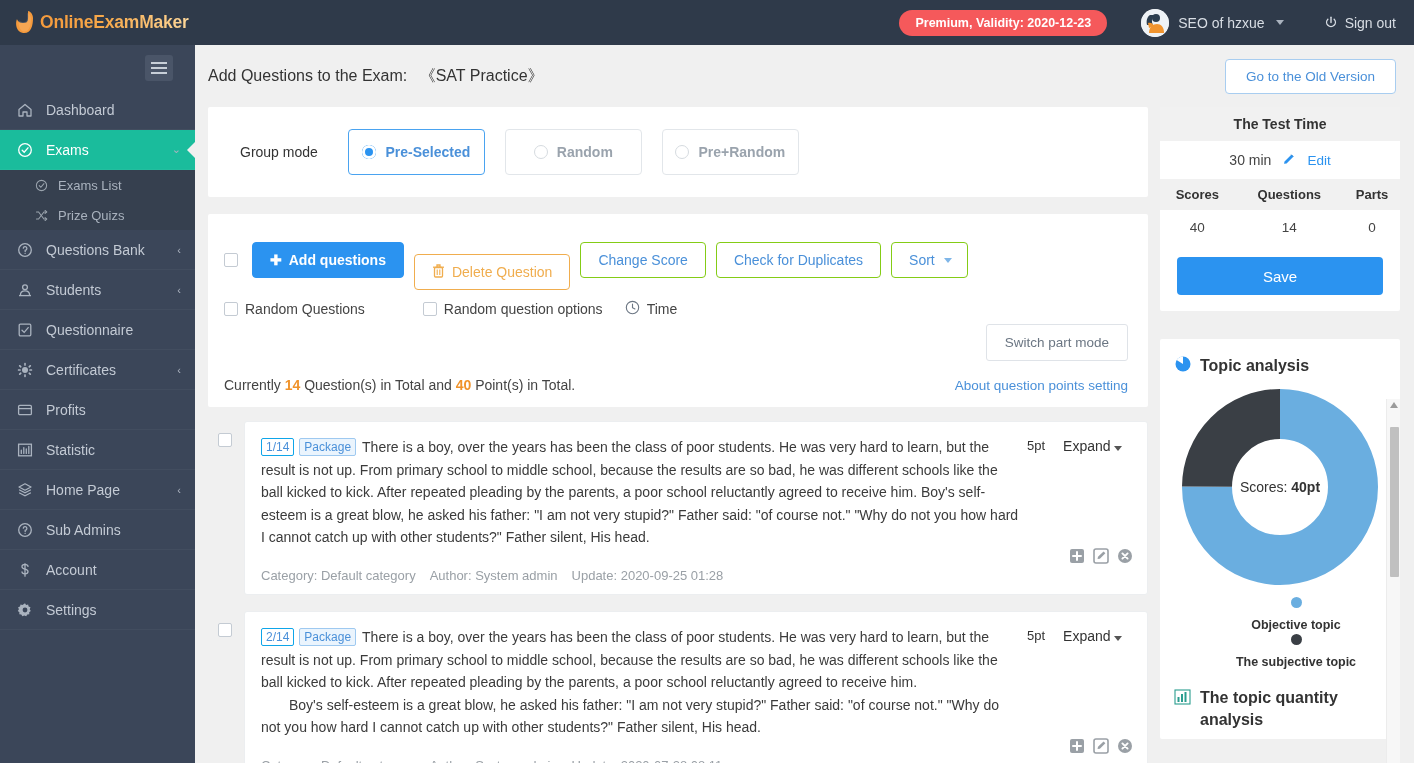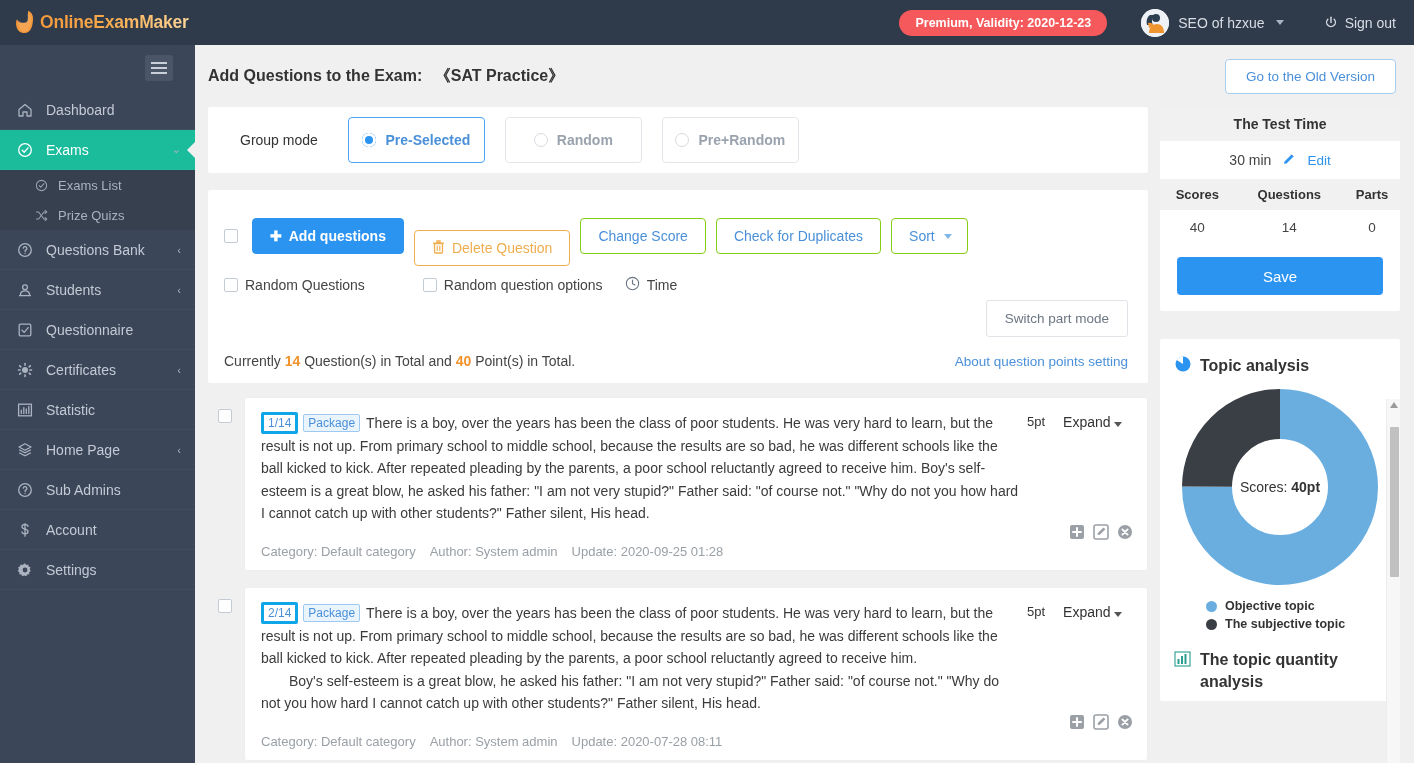--- a/index.html
+++ b/index.html
@@ -106,33 +106,33 @@
 
   
   .content {
     position: absolute; top: 45px; left: 195px; width: 1219px; height: 718px;
     background: #f0f0f0; overflow: hidden;
   }
   .page-head {
     height: 62px; display: flex; align-items: center;
     padding: 0 14px 0 13px;
   }
-  .page-title { font-size: 16px; color: #333; font-weight: bold; }
+  .page-title { font-size: 16px; color: #333; }
   .page-title .exam-name { margin-left: 8px; }
   .old-version-btn {
     margin-left: auto; margin-right: 4px;
     border: 1px solid #a8cdf0; color: #4a90d9; background: #fff;
     border-radius: 4px; font-size: 13.5px; padding: 9px 20px; cursor: pointer;
   }
 
   .main-col { position: absolute; left: 13px; top: 62px; width: 940px; }
   .card { background: #fff; border-radius: 2px; }
 
   .group-mode-card {
-    height: 66px; display: flex; align-items: center; padding: 0 32px;
+    height: 90px; display: flex; align-items: center; padding: 0 32px;
   }
   .group-mode-label { font-size: 14px; color: #333; margin-right: 30px; }
   .mode-btn {
     width: 137px; height: 46px; border: 1px solid #e2e6ea; border-radius: 4px;
     display: flex; align-items: center; justify-content: center; gap: 9px;
     font-size: 14px; color: #9aa3ad; cursor: pointer; margin-right: 20px;
     background: #fff;
   }
   .mode-btn.selected { border-color: #4aa3f0; color: #4a90d9; }
   .radio-dot {
@@ -181,21 +181,21 @@
   .q-row { display: flex; align-items: flex-start; margin-bottom: 16px; }
   .q-row > .chk { margin: 12px 12px 0 10px; }
   .q-card {
     flex: 1; background: #fff; border: 1px solid #eceef0; border-radius: 3px;
     position: relative; padding: 14px 16px 0 16px; overflow: hidden;
   }
   .q-body { display: flex; }
   .q-text { flex: 1; font-size: 14px; line-height: 22.5px; color: #3b3b3b;
             max-height: 118px; overflow: hidden; position: relative; }
   .q-index {
-    display: inline-block; border: 3px solid #0ea5e9; color: #4a90d9;
+    display: inline-block; border: 1px solid #0ea5e9; color: #4a90d9;
     font-size: 12px; padding: 0 4px; border-radius: 2px; margin-right: 5px;
     line-height: 16px; vertical-align: 1px;
   }
   .q-tag {
     display: inline-block; border: 1px solid #9ec9f0; color: #4a90d9;
     background: #eaf4fd; font-size: 12px; padding: 0 4px; border-radius: 2px;
     margin-right: 6px; line-height: 16px; vertical-align: 1px;
   }
   .q-indent { display:inline-block; width: 28px; }
   .q-side { width: 112px; flex: 0 0 112px; display: flex; gap: 18px;
@@ -235,21 +235,21 @@
     font-size: 15px; cursor: pointer;
   }
   .rail-pad { height: 16px; }
 
   .analysis-card { margin-top: 28px; padding: 16px 14px 8px 14px; position: relative; }
   .an-title { display: flex; align-items: center; gap: 8px; font-size: 16px; font-weight: bold; color: #333; }
   .donut-wrap { display: flex; justify-content: center; margin-top: 12px; }
   .donut-label { font-size: 14px; fill: #333; }
   .legend { margin-top: 12px; padding-left: 32px; }
   .legend-row { display: flex; align-items: center; gap: 8px; font-size: 12.5px;
-                font-weight: bold; color: #333; line-height: 18px; }
+                font-weight: bold; color: #333; line-height: 18px; flex-direction: column; }
   .legend-dot { width: 11px; height: 11px; border-radius: 50%; flex: 0 0 11px; }
   .an-title2 { display: flex; align-items: flex-start; gap: 8px; font-size: 16px;
                font-weight: bold; color: #333; margin-top: 16px; line-height: 22px; }
 
   
   .rail-scroll {
     position: absolute; right: 0; top: 292px; width: 14px; height: 471px;
     background: #f7f7f7; border-left: 1px solid #ececec;
   }
   .rail-scroll .thumb {
@@ -392,20 +392,29 @@
               <rect x="12.2" y="7.2" width="3" height="1.6" rx="0.6"></rect>
               <rect x="2.4" y="2.8" width="1.6" height="3" rx="0.6" transform="rotate(-45 3.2 4.3)"></rect>
               <rect x="12" y="2.8" width="1.6" height="3" rx="0.6" transform="rotate(45 12.8 4.3)"></rect>
               <rect x="2.4" y="10.2" width="1.6" height="3" rx="0.6" transform="rotate(45 3.2 11.7)"></rect>
               <rect x="12" y="10.2" width="1.6" height="3" rx="0.6" transform="rotate(-45 12.8 11.7)"></rect>
             </g>
           </svg>
         </span>
         <span class="nav-label">Certificates</span>
         <span class="nav-arrow">‹</span>
+      </div>
+      <div class="nav-item">
+        <span class="nav-ico">
+          <svg width="16" height="16" viewBox="0 0 16 16" fill="none" stroke="#aab3bf" stroke-width="1.3">
+            <rect x="1.6" y="3.4" width="12.8" height="9.2" rx="1.2"></rect>
+            <path d="M1.6 6.6 H14.4"></path>
+          </svg>
+        </span>
+        <span class="nav-label">Profits</span>
       </div>
       <div class="nav-item">
         <span class="nav-ico">
           <svg width="16" height="16" viewBox="0 0 16 16" fill="none" stroke="#aab3bf" stroke-width="1.3">
             <rect x="1.6" y="2.2" width="12.8" height="11.6"></rect>
             <path d="M4.3 11.4 V8.2 M6.8 11.4 V5.6 M9.3 11.4 V7 M11.8 11.4 V4.4" stroke-linecap="round"></path>
           </svg>
         </span>
         <span class="nav-label">Statistic</span>
       </div>

